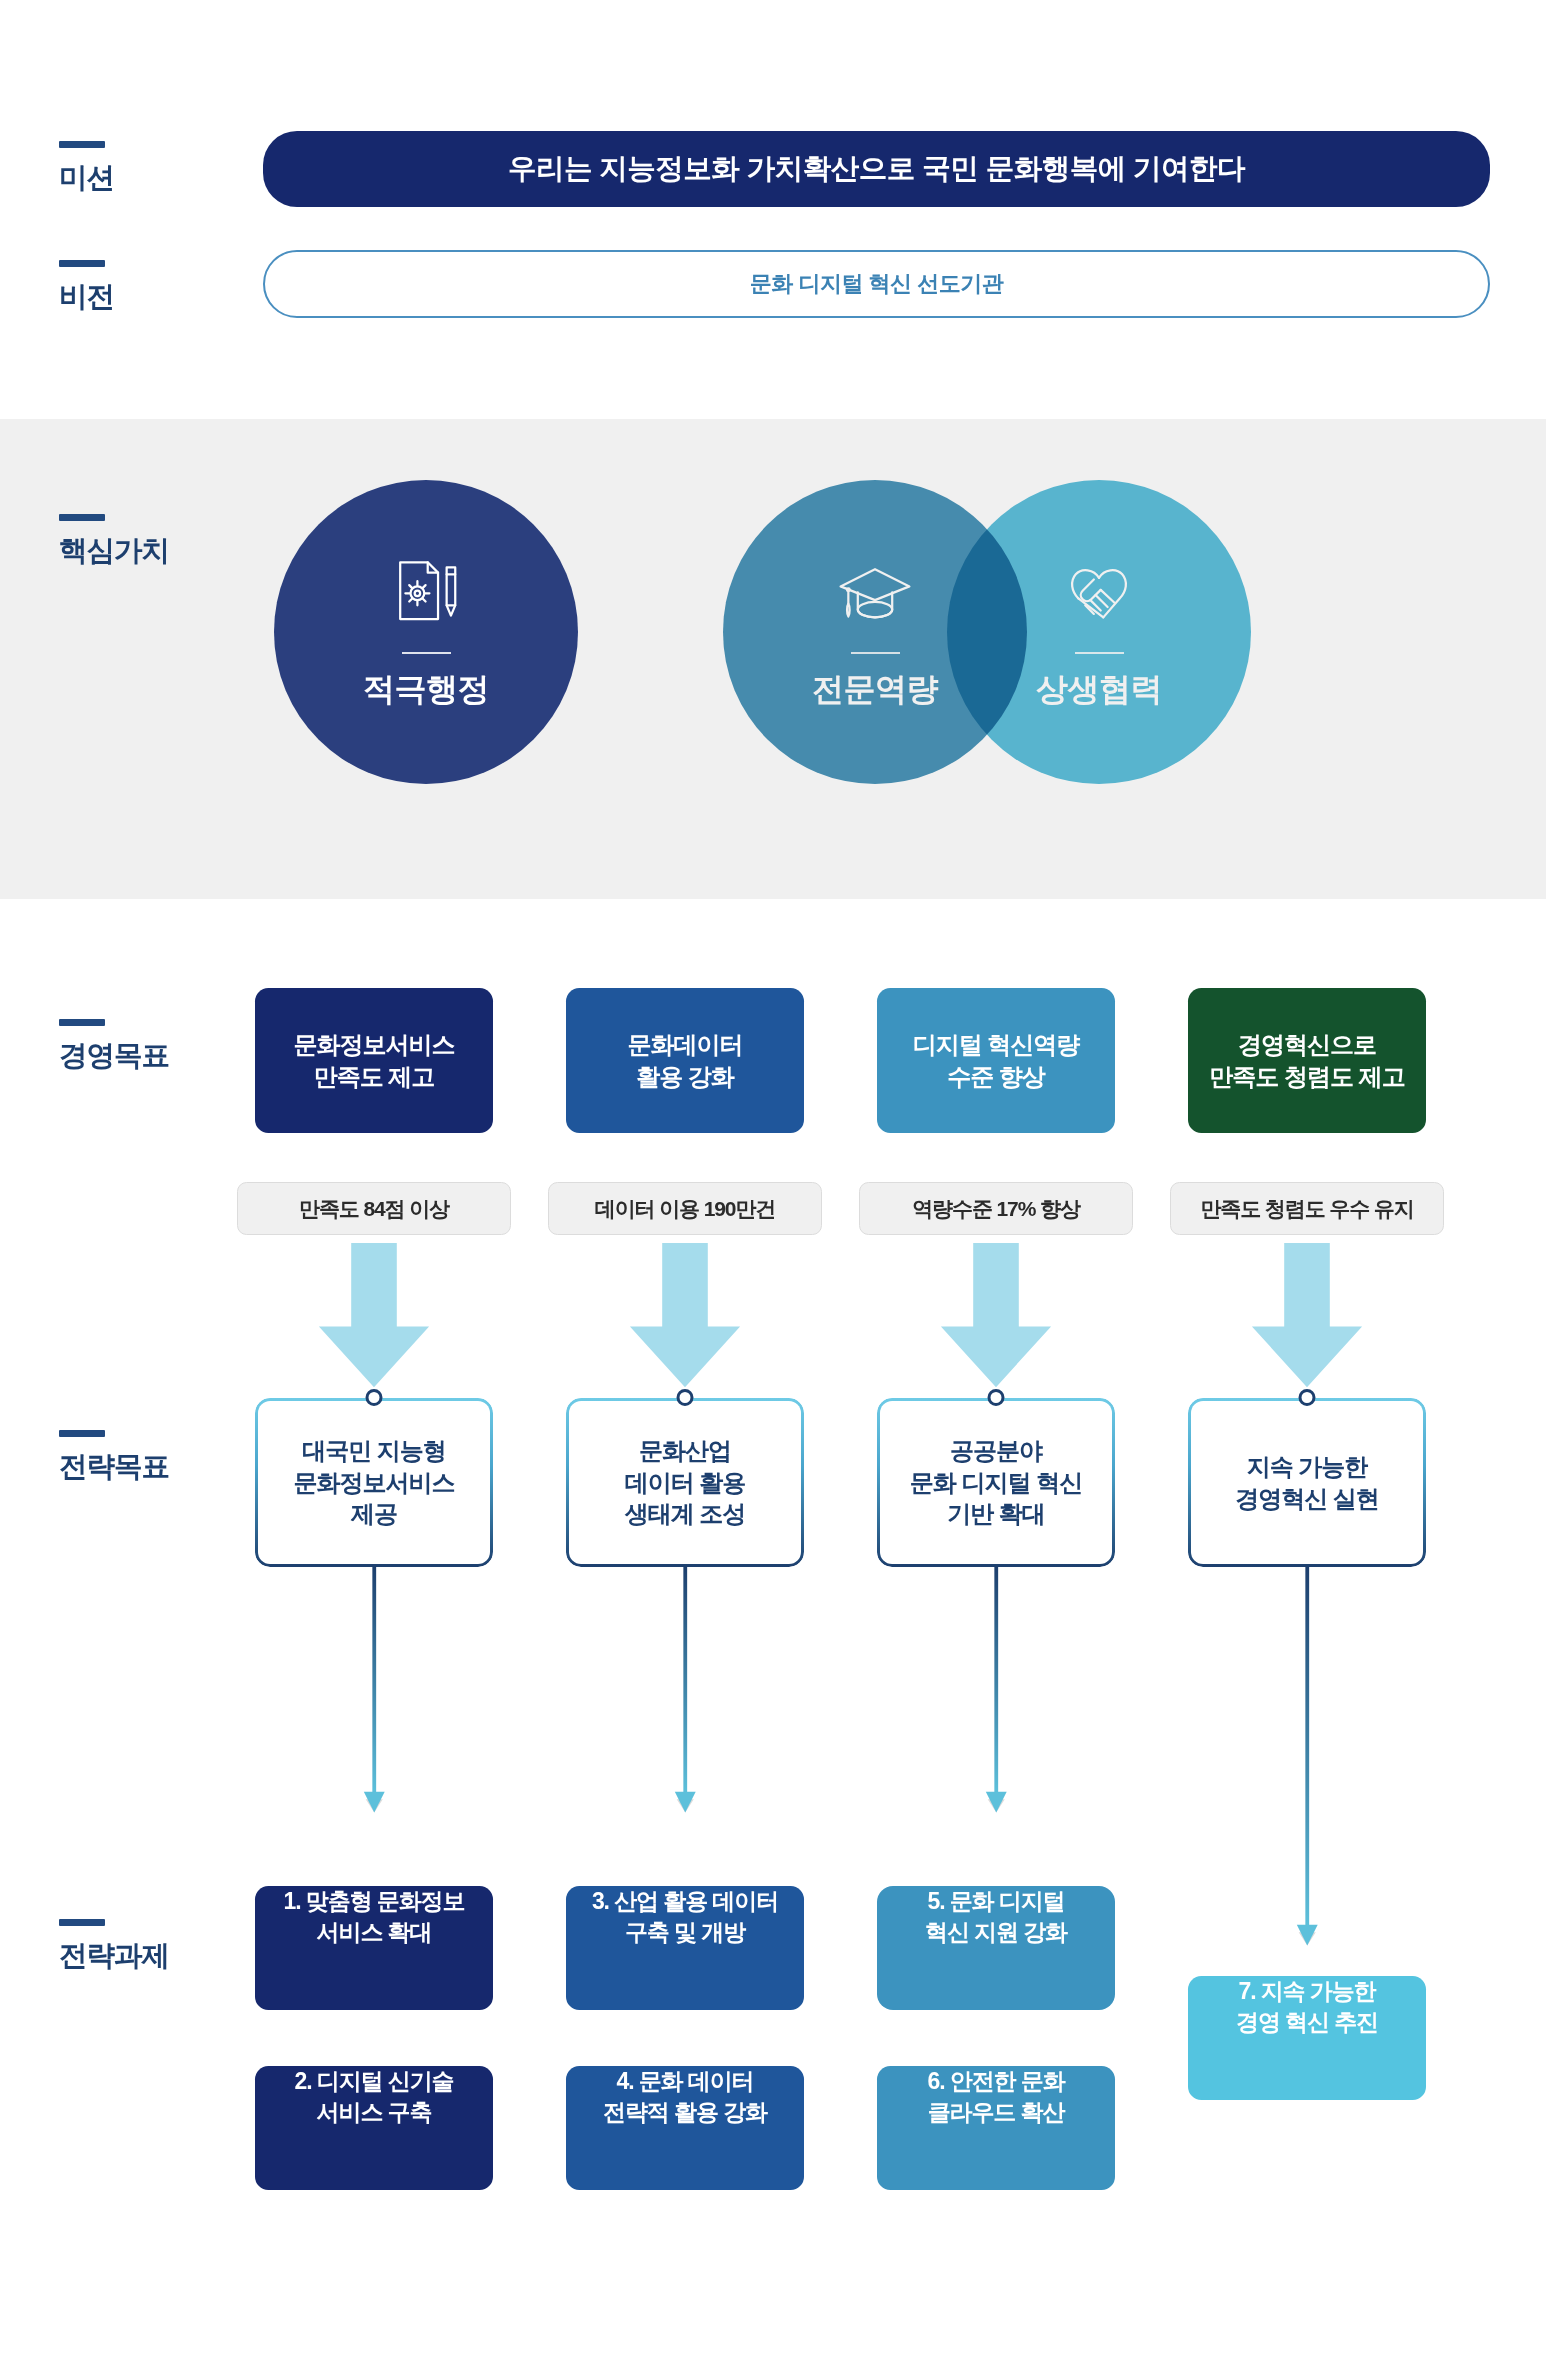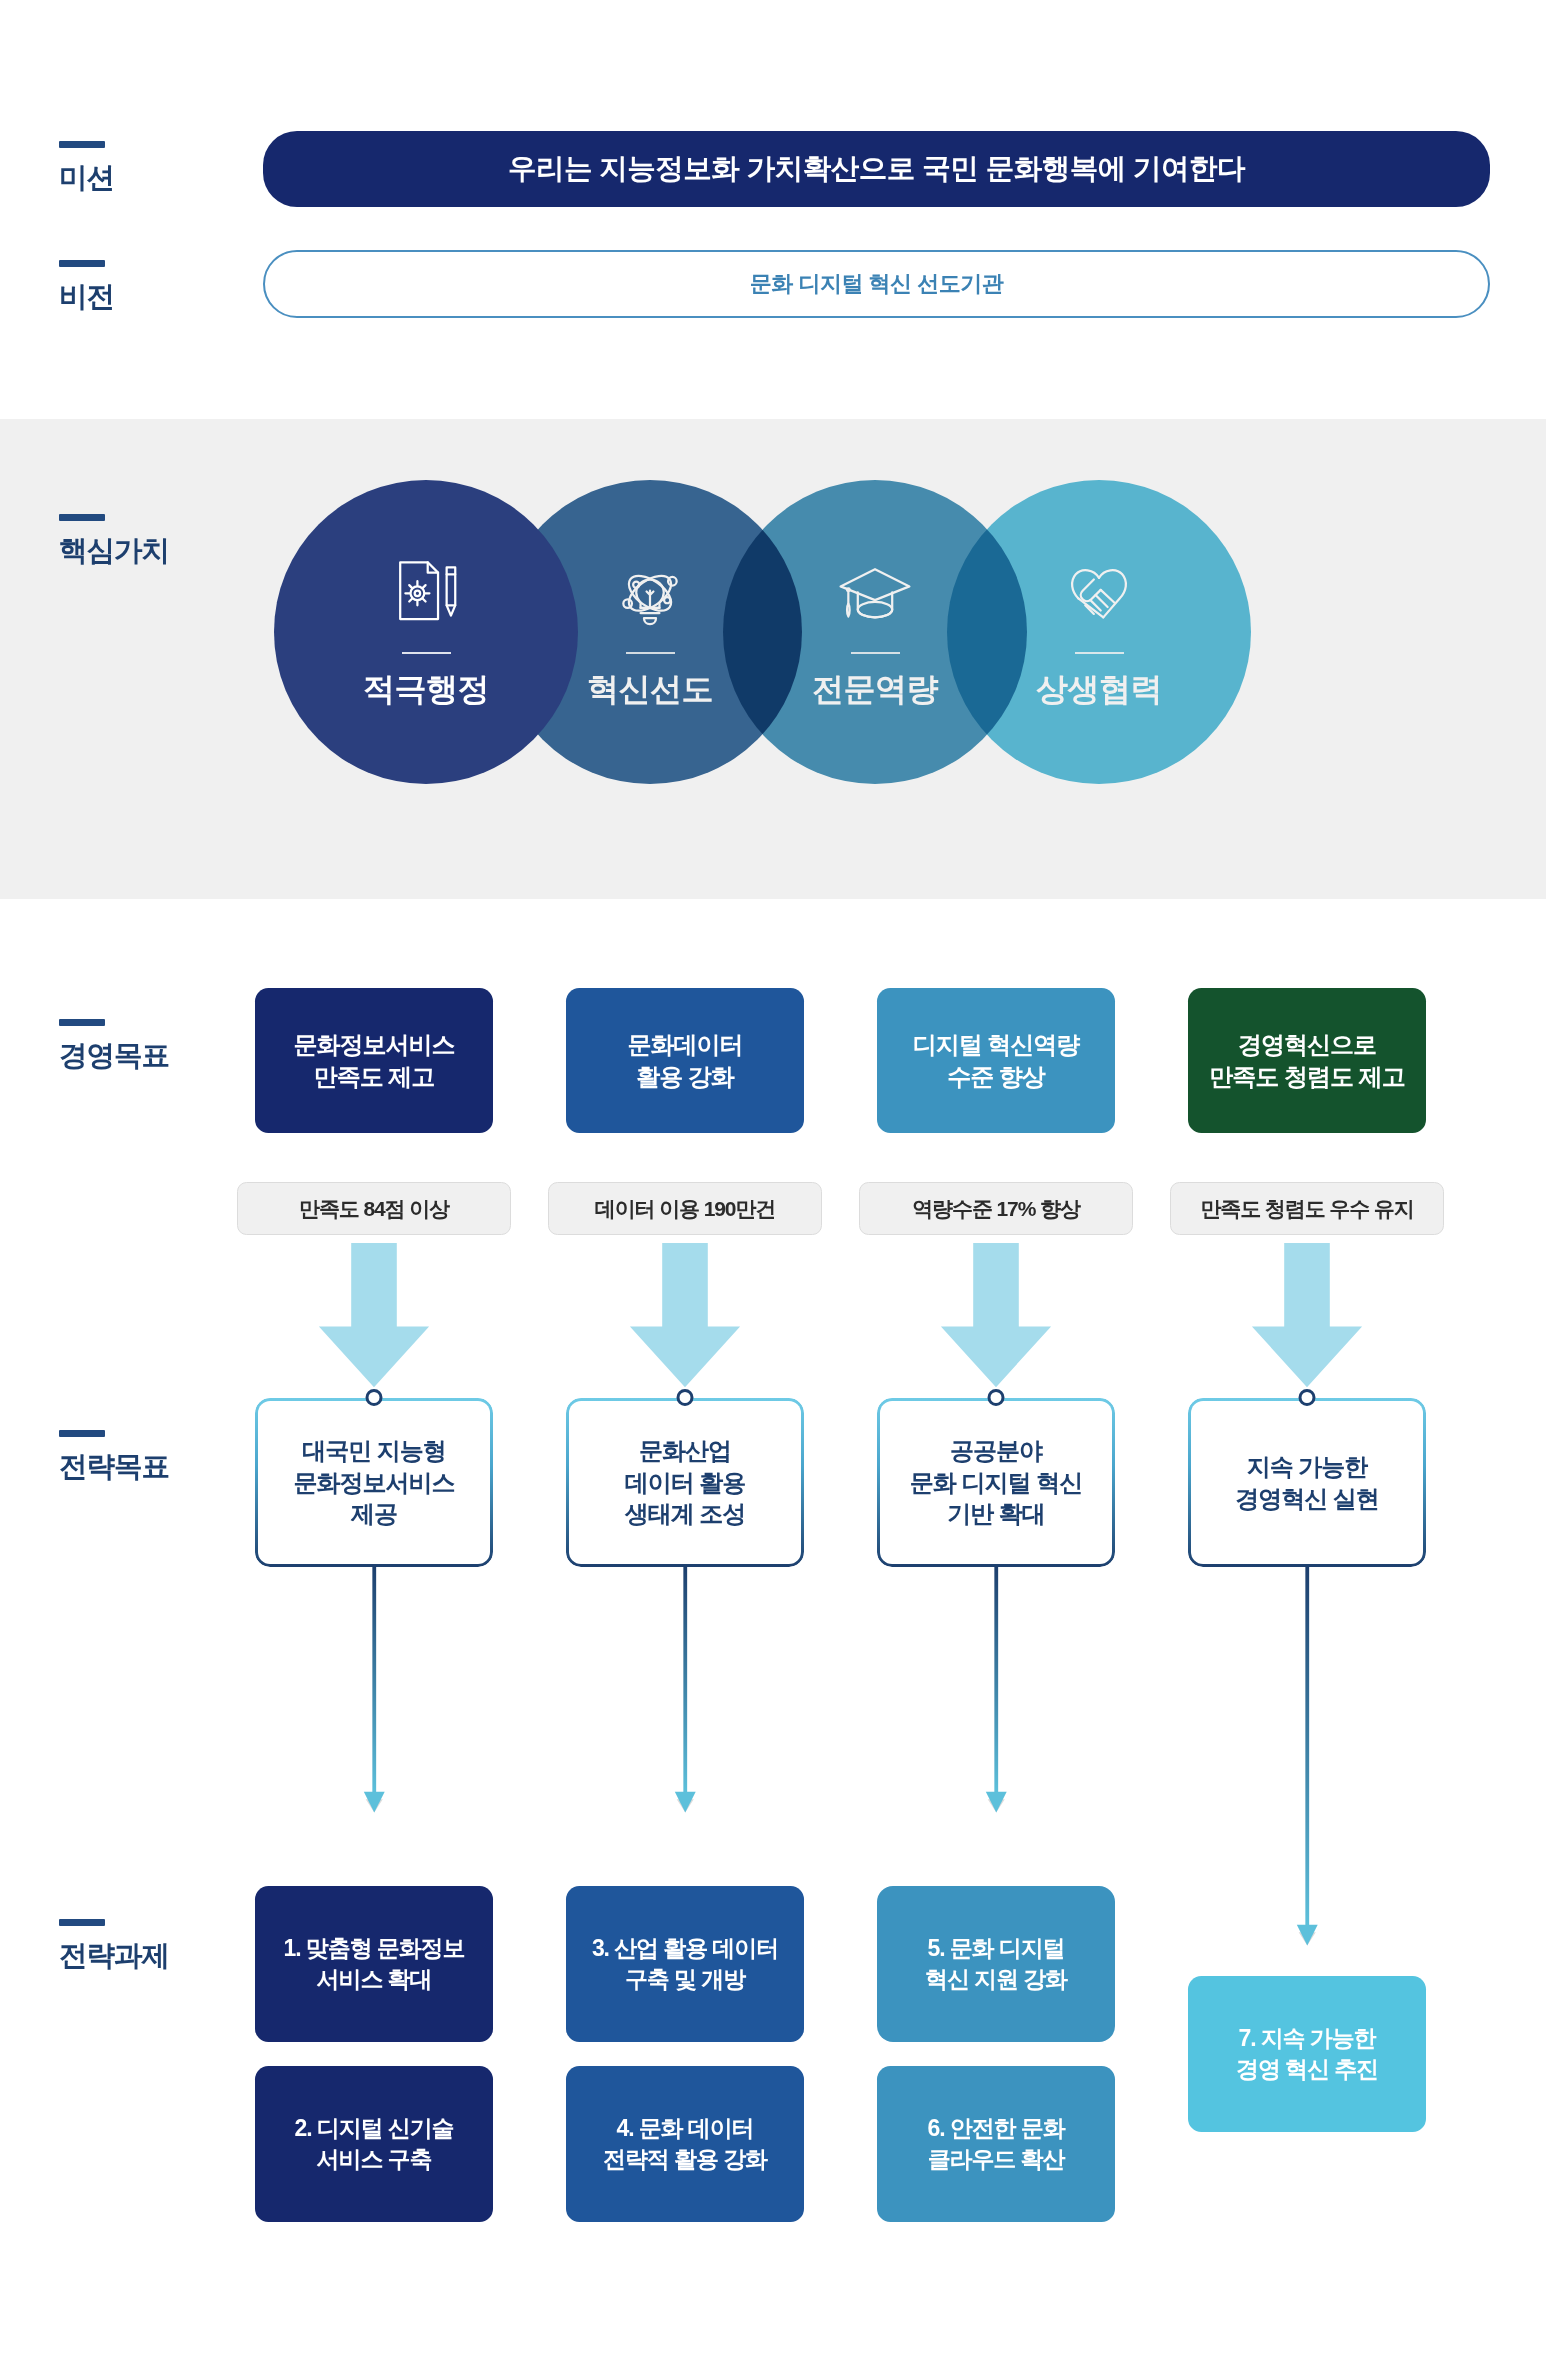--- a/index.html
+++ b/index.html
@@ -127,22 +127,22 @@
   
   .thinline { position:absolute; width:28.5px; }
   .thinline svg { width:100%; height:100%; display:block; }
   .thinline.t1 { left:360px;  top:1567px; height:257px; }
   .thinline.t2 { left:671px;  top:1567px; height:257px; }
   .thinline.t3 { left:982px; top:1567px; height:257px; }
   .thinline.t4 { left:1293px; top:1567px; height:390px; }
 
   
   .taskbox {
-    position:absolute; width:238px; height:156px; border-radius:13.3px;
-    display:flex; align-items:center; justify-content:center; text-align:center;
+    position:absolute; width:238px; height:124px; border-radius:13.3px;
+    display:flex; align-items:flex-start; justify-content:center; text-align:center;
   }
   .taskbox .t {
     color:#fff; font-size:23px; font-weight:bold; line-height:1.33; letter-spacing:-1.1px;
   }
   .taskbox.k1 { left:255px;  top:1886px; background:#16286d; }
   .taskbox.k2 { left:255px;  top:2066px; background:#16286d; }
   .taskbox.k3 { left:566px;  top:1886px; background:#1f569b; }
   .taskbox.k4 { left:566px;  top:2066px; background:#1f569b; }
   .taskbox.k5 { left:877px;  top:1886px; background:#3c93bf;border-radius:16px; }
   .taskbox.k6 { left:877px;  top:2066px; background:#3c93bf; }
@@ -187,38 +187,20 @@
                  M49.5 38.5 l-3.5 3.5 M34 54 l-3.5 3.5"></path>
         <path d="M74 18 h10 v44 l-5 12 -5 -12 Z"></path>
         <path d="M74 26 h10"></path>
           <path d="M74 62 h10"></path>
       </svg>
     </div>
     <div class="cv-rule"></div>
     <div class="cv-name">적극행정</div>
   </div>
 
-  <div class="cv-circle c2">
-    <div class="cv-icon">
-      <svg viewBox="0 0 100 100" fill="none" stroke="#ffffff" stroke-width="2.6" stroke-linecap="round" stroke-linejoin="round">
-        <path d="M50 32 c-9 0-16 7-16 15 0 6 3 9 5 12 v6 h22 v-6 c2-3 5-6 5-12 0-8-7-15-16-15Z"></path>
-        <path d="M39 65 h22 M39 71 h22"></path>
-        <path d="M43 77 h14 c0 4-3 7-7 7 -4 0-7-3-7-7Z"></path>
-        <path d="M50 45 v18 M50 50 l-4-4 M50 50 l4-4"></path>
-        <ellipse cx="50" cy="48" rx="28" ry="15" transform="rotate(35 50 48)"></ellipse>
-        <ellipse cx="50" cy="48" rx="28" ry="15" transform="rotate(-35 50 48)"></ellipse>
-        <circle cx="24" cy="60" r="5"></circle>
-          <circle cx="76" cy="34" r="5"></circle>
-        <circle cx="34" cy="38" r="3.6"></circle>
-          <circle cx="70" cy="56" r="3.6"></circle>
-      </svg>
-    </div>
-    <div class="cv-rule"></div>
-    <div class="cv-name">혁신선도</div>
-  </div>
 
   <div class="cv-circle c3">
     <div class="cv-icon">
       <svg viewBox="0 0 100 100" fill="none" stroke="#ffffff" stroke-width="2.6" stroke-linecap="round" stroke-linejoin="round">
         <path d="M50 20 L90 40 L50 56 L10 40 Z"></path>
         <path d="M30 47 v20 c0 5 9 9 20 9 11 0 20-4 20-9 V47"></path>
         <ellipse cx="50" cy="67" rx="20" ry="9"></ellipse>
         <path d="M19 44 v16"></path>
         <path d="M19 60 c-2 3-2 12 0 15 2-3 2-12 0-15Z"></path>
         <circle cx="19" cy="44" r="1.6" fill="#ffffff"></circle>

